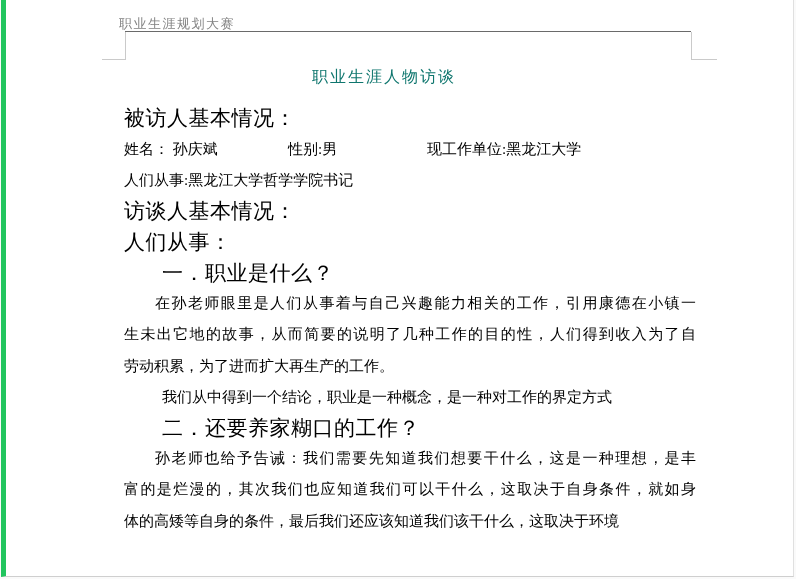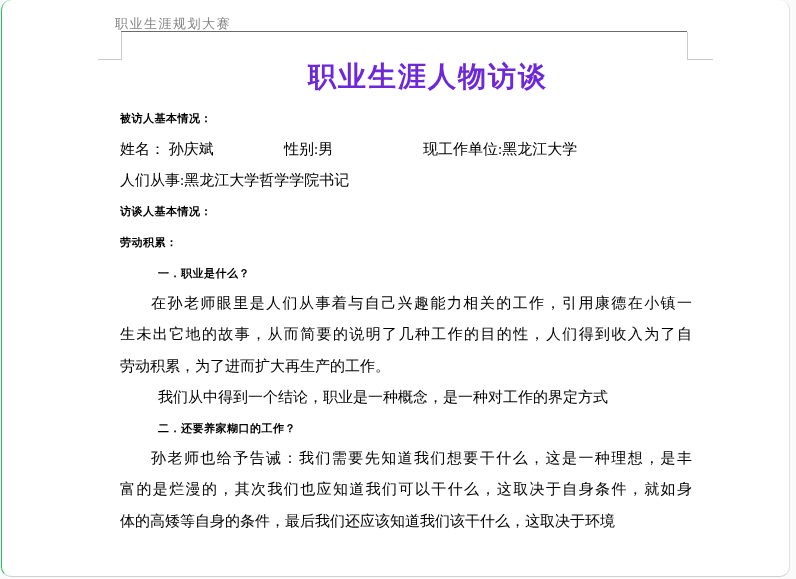--- a/index.html
+++ b/index.html
@@ -6,52 +6,51 @@
   body{
     width:796px;height:579px;
     background:#fafafa;
     font-family:"Liberation Serif","DejaVu Serif",serif;
     position:relative;overflow:hidden;
   }
   .page{
     position:absolute;left:1px;top:0;
     width:787px;height:576px;
     background:#ffffff;
-    border-left:1px solid #22c55e;
+    border-left:5px solid #22c55e;
     border-right:1px solid #e0e0e0;
     border-bottom:1px solid #cfcfcf;
     overflow:hidden;
-    border-radius:10px;
   }
   .hdr-text{
     position:absolute;left:113px;top:15px;
     font-size:13px;color:#828282;letter-spacing:1.5px;
     white-space:nowrap;
   }
   .hdr-line{position:absolute;left:119px;top:31px;width:566px;height:1px;background:#6a6a6a}
   .mark{position:absolute;background:#cacaca}
   .mark-lv{left:119px;top:32px;width:1px;height:28px}
   .mark-lh{left:96px;top:59px;width:24px;height:1px}
   .mark-rv{left:685px;top:32px;width:1px;height:28px}
   .mark-rh{left:685px;top:59px;width:26px;height:1px}
   .doc-title{
     position:absolute;left:306px;top:61px;
-    font-size:28px;font-weight:700;letter-spacing:2px;
-    color:#6d28d9;white-space:nowrap;line-height:32px;
+    font-size:16px;font-weight:400;letter-spacing:2px;
+    color:#0f766e;white-space:nowrap;line-height:32px;
   }
   .content{
     position:absolute;left:118px;top:103px;width:572px;
     font-size:15px;line-height:31px;color:#000;
   }
   .line{height:31px;white-space:nowrap;overflow:hidden}
   .just{
     height:31px;overflow:hidden;white-space:normal;
     text-align:justify;text-align-last:justify;text-justify:inter-ideograph;font-family:Liberation Mono, monospace;
   }
-  .b{font-weight:700;font-size:11px;letter-spacing:0.5px}
+  .b{font-weight:400;font-size:21px;letter-spacing:0.5px}
   .ind2{padding-left:31px}
   .ind25{padding-left:38px}
   .row{position:relative;height:31px}
   .row span{position:absolute;top:0;white-space:nowrap}
   .c1{left:0}
   .c2{left:164px}
   .c3{left:303px}
 </style>
 </head>
 <body>
@@ -76,21 +75,21 @@
       <span class="c1">姓名： 孙庆斌</span>
       <span class="c2">性别:男</span>
       <span class="c3">现工作单位:黑龙江大学</span>
     </div>
 
     <div class="line">人们从事:黑龙江大学哲学学院书记</div>
 
     <div class="line b">访谈人基本情况：</div>
 
 
-    <div class="line b">劳动积累：</div>
+    <div class="line b">人们从事：</div>
 
     <div class="line b ind25">一．职业是什么？</div>
 
     <div class="just ind2">在孙老师眼里是人们从事着与自己兴趣能力相关的工作，引用康德在小镇一</div>
     <div class="just">生未出它地的故事，从而简要的说明了几种工作的目的性，人们得到收入为了自</div>
     <div class="line">劳动积累，为了进而扩大再生产的工作。</div>
 
     <div class="line ind25">我们从中得到一个结论，职业是一种概念，是一种对工作的界定方式</div>
 
     <div class="line b ind25">二．还要养家糊口的工作？</div>

